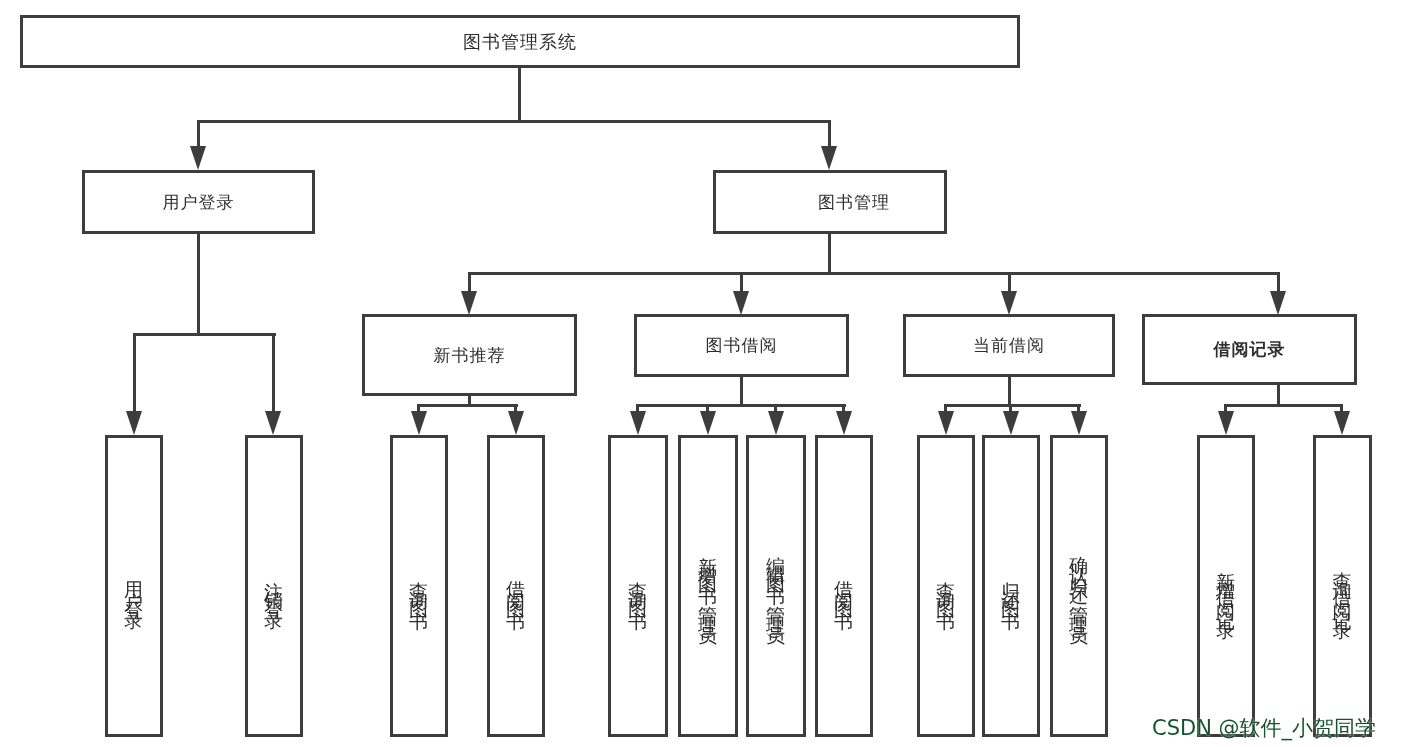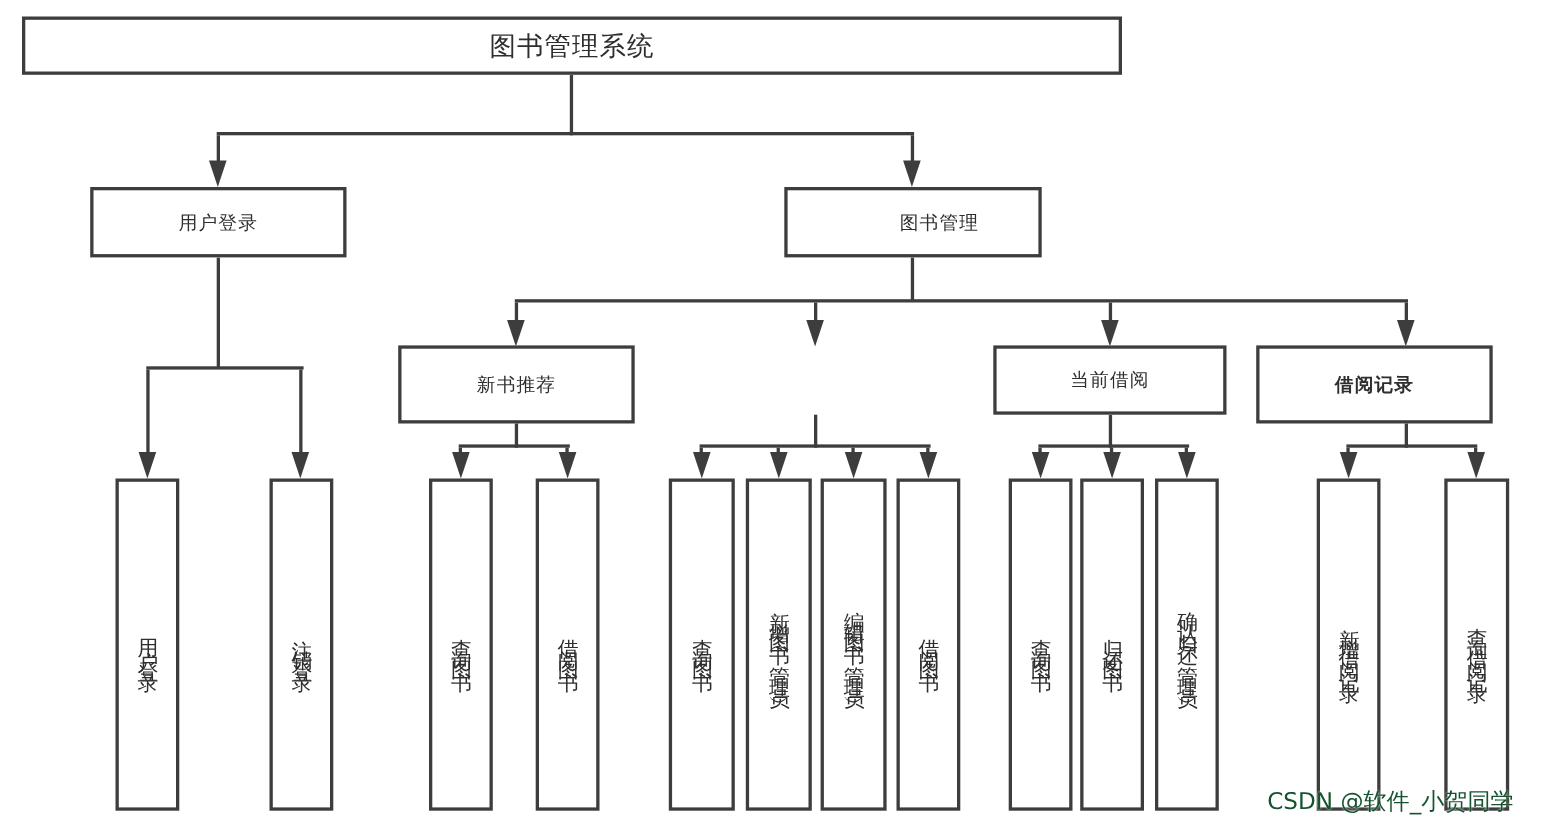--- a/index.html
+++ b/index.html
@@ -16,21 +16,21 @@
     box-sizing: border-box;
     border: 3px solid #3d3d3d;
     background: #ffffff;
     color: #2e2e2e;
     display: flex;
     align-items: center;
     justify-content: center;
     z-index: 2;
   }
   .h-box { font-size: 17px; letter-spacing: 1px; }
-  .root-box { font-size: 24px; font-family: Liberation Serif, serif; }
+  .root-box { font-size: 18px; font-family: Liberation Serif, serif; }
   .v-box {
     writing-mode: vertical-rl;
     text-orientation: mixed;
     font-size: 19px;
     letter-spacing: 10px;
     line-height: 1;
   }
   .line {
     position: absolute;
     background: #3d3d3d;
@@ -89,22 +89,25 @@
   <div class="line" style="left:468px; top:272px; width:812px; height:3px;"></div>
   <div class="line" style="left:468px; top:275px; width:3px; height:18px;"></div>
   <div class="arrow" style="left:461px; top:291px;"></div>
   <div class="line" style="left:740px; top:275px; width:3px; height:18px;"></div>
   <div class="arrow" style="left:733px; top:291px;"></div>
   <div class="line" style="left:1008px; top:275px; width:3px; height:18px;"></div>
   <div class="arrow" style="left:1001px; top:291px;"></div>
   <div class="line" style="left:1277px; top:275px; width:3px; height:18px;"></div>
   <div class="arrow" style="left:1270px; top:291px;"></div>
 
-  <div class="box h-box" style="left:362px; top:314px; width:215px; height:71px;">
+  <div class="box h-box" style="left:362px; top:314px; width:215px; height:82px;">
     <span>新书推荐</span>
+  </div>
+  <div class="box h-box" style="left:634px; top:314px; width:215px; height:63px;">
+    <span>图书借阅</span>
   </div>
   <div class="box h-box" style="left:903px; top:314px; width:212px; height:63px;">
     <span>当前借阅</span>
   </div>
   <div class="box h-box" style="left:1142px; top:314px; width:215px; height:71px;font-weight:bold;">
     <span>借阅记录</span>
   </div>
 
   <div class="line" style="left:468px; top:377px; width:3px; height:30px;"></div>
   <div class="line" style="left:417px; top:404px; width:101px; height:3px;"></div>

